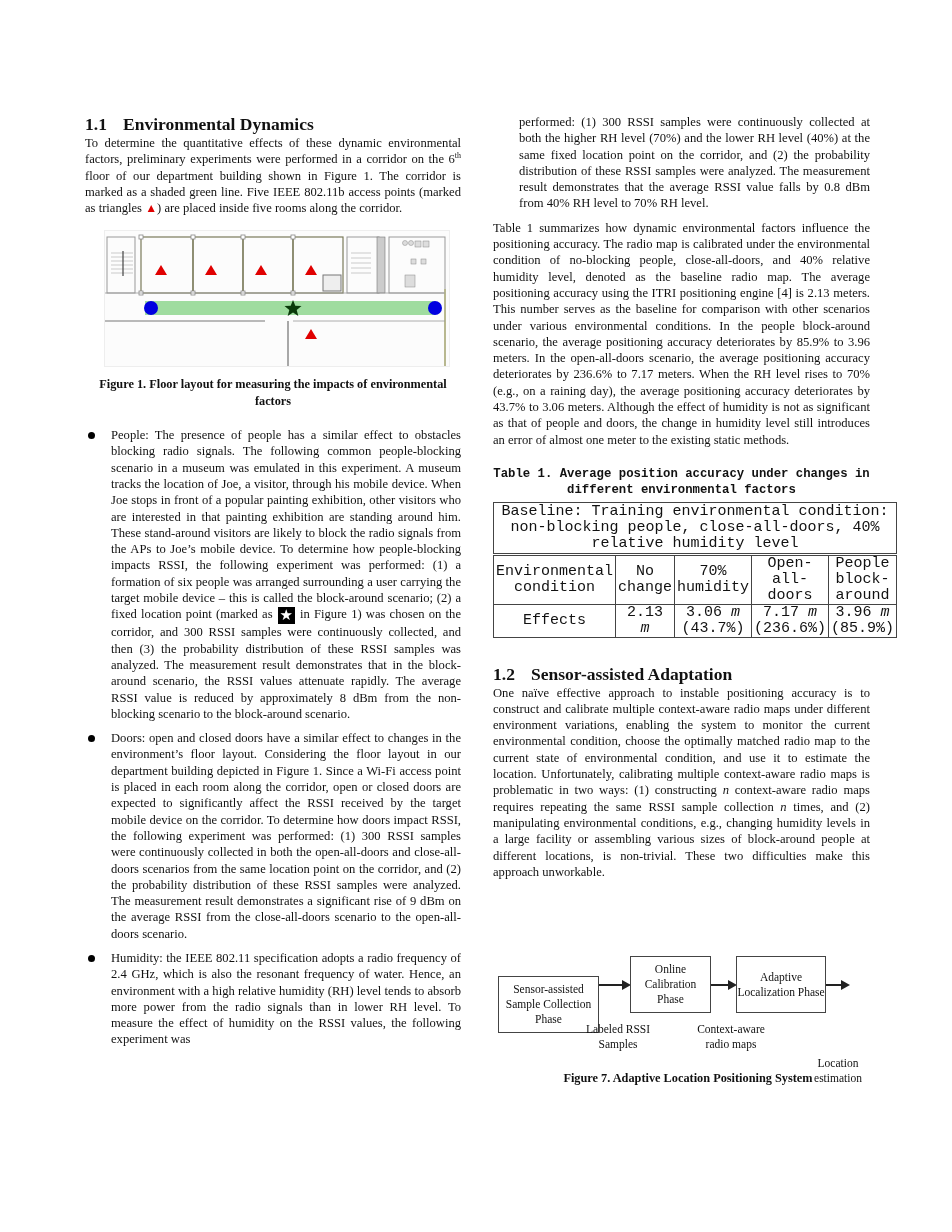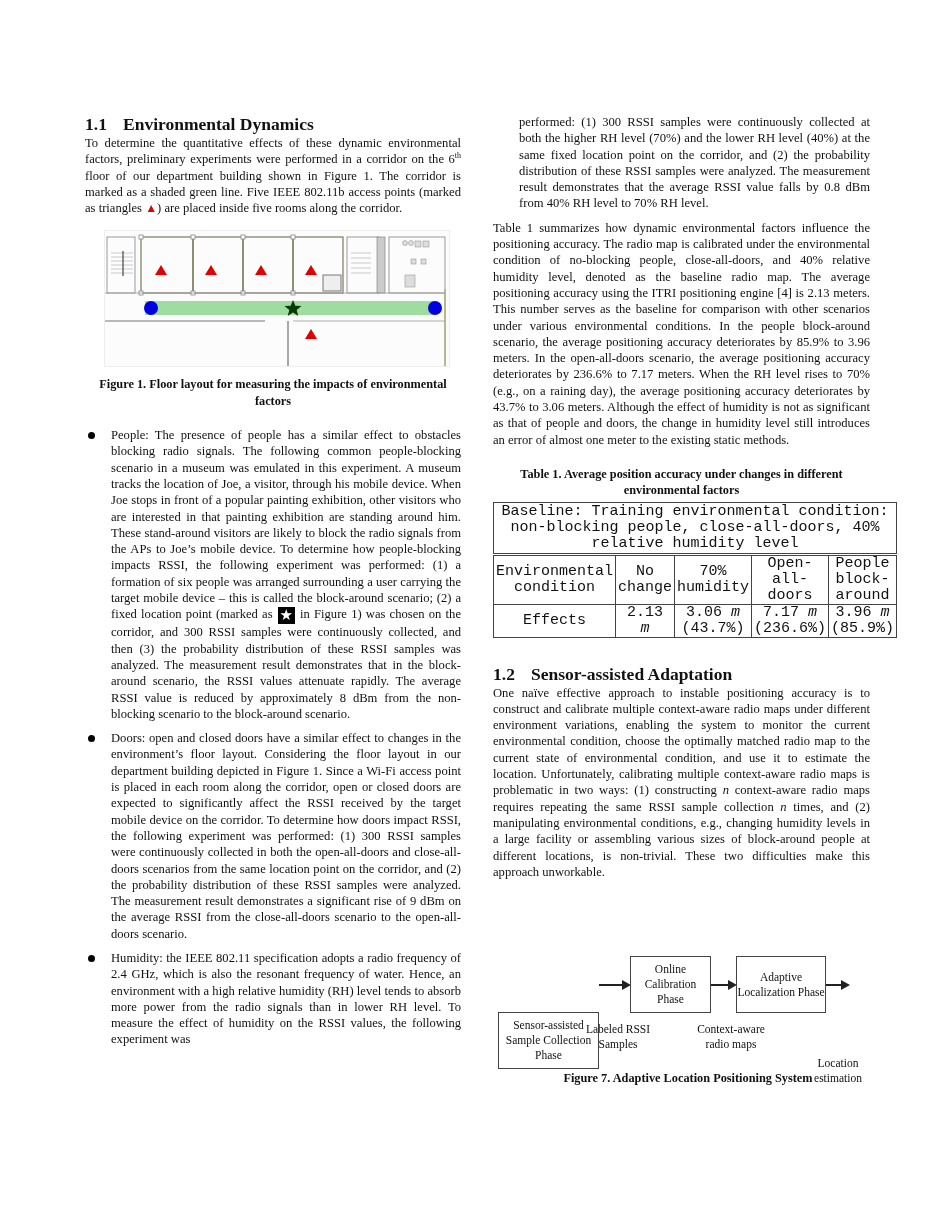--- a/index.html
+++ b/index.html
@@ -29,21 +29,21 @@
   ul.bullets li { position: relative; padding-left: 26px; margin-bottom: 8px; }
   ul.bullets li .dot {
     position: absolute; left: 3px; top: 5px; width: 7px; height: 7px; border-radius: 50%; background: #000;
   }
   .staricon {
     display: inline-block; width: 17px; height: 17px; background: #000; color: #fff;
     font-size: 15px; line-height: 17px; text-align: center; vertical-align: -2px; margin: 0 1px;
   }
   .right-cont { padding-left: 26px; }
   .gap { height: 8px; }
-  .tcap { font-weight: bold; text-align: center; font-size: 12.3px; margin-top: 18px; }
+  .tcap { font-weight: bold; text-align: center; font-size: 12.3px; margin-top: 18px; font-family: Liberation Mono, monospace; }
   table.t1 {
     border-collapse: collapse; width: 393px; margin-top: 3px; font-size: 15px; line-height: 16px;
     text-align: center;
     font-family: Liberation Mono, monospace;
   }
   table.t1 td { border: 1px solid #444; padding: 0 2px; }
   table.t1 tr.base td { border-bottom: 3px double #444; }
   h2.sec2 { margin-top: 26px; }
   .box {
     position: absolute; border: 1.5px solid #444; text-align: center; font-size: 11.5px; line-height: 15px;
@@ -188,21 +188,21 @@
   </tbody>
     </table>
 
   <h2 class="sec sec2">
     <span class="num">1.2</span><span>Sensor-assisted Adaptation</span>
   </h2>
   <p><span>One naïve effective approach to instable positioning accuracy is to construct and calibrate multiple context-aware radio maps under different environment variations, enabling the system to monitor the current environmental condition, choose the optimally matched radio map to the current state of environmental condition, and use it to estimate the location. Unfortunately, calibrating multiple context-aware radio maps is problematic in two ways: (1) constructing </span><i>n</i><span> context-aware radio maps requires repeating the same RSSI sample collection </span><i>n</i><span> times, and (2) manipulating environmental conditions, e.g., changing humidity levels in a large facility or assembling various sizes of block-around people at different locations, is non-trivial. These two difficulties make this approach unworkable.</span></p>
 </div>
 
 <div style="position:absolute;left:0;top:0;width:952px;height:1232px;pointer-events:none;">
-  <div class="box" style="left:498px;top:1012px;width:101px;height:57px;">Sensor-assisted Sample Collection Phase</div>
+  <div class="box" style="left:498px;top:976px;width:101px;height:57px;">Sensor-assisted Sample Collection Phase</div>
   <div class="arrow" style="left:599px;top:984px;width:30px;"></div>
   <div class="box" style="left:630px;top:956px;width:81px;height:57px;">Online Calibration Phase</div>
   <div class="arrow" style="left:711px;top:984px;width:24px;"></div>
   <div class="box" style="left:736px;top:956px;width:90px;height:57px;">Adaptive Localization Phase</div>
   <div class="arrow" style="left:826px;top:984px;width:22px;"></div>
 
   <div class="flabel" style="left:578px;top:1022px;width:80px;">Labeled RSSI Samples</div>
   <div class="flabel" style="left:686px;top:1022px;width:90px;">Context-aware radio maps</div>
   <div class="flabel" style="left:800px;top:1022px;width:76px;margin-top:34px;">Location estimation</div>
 

